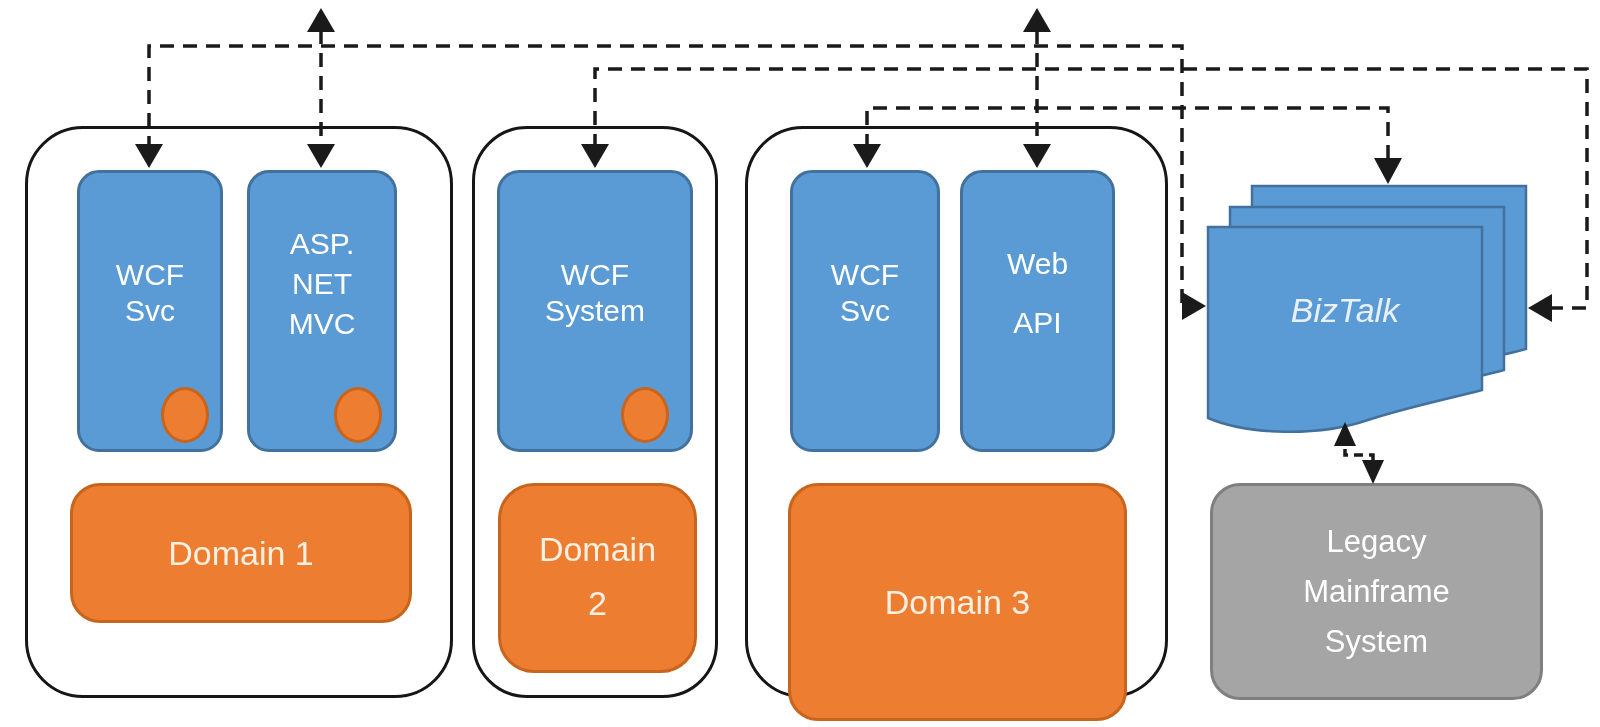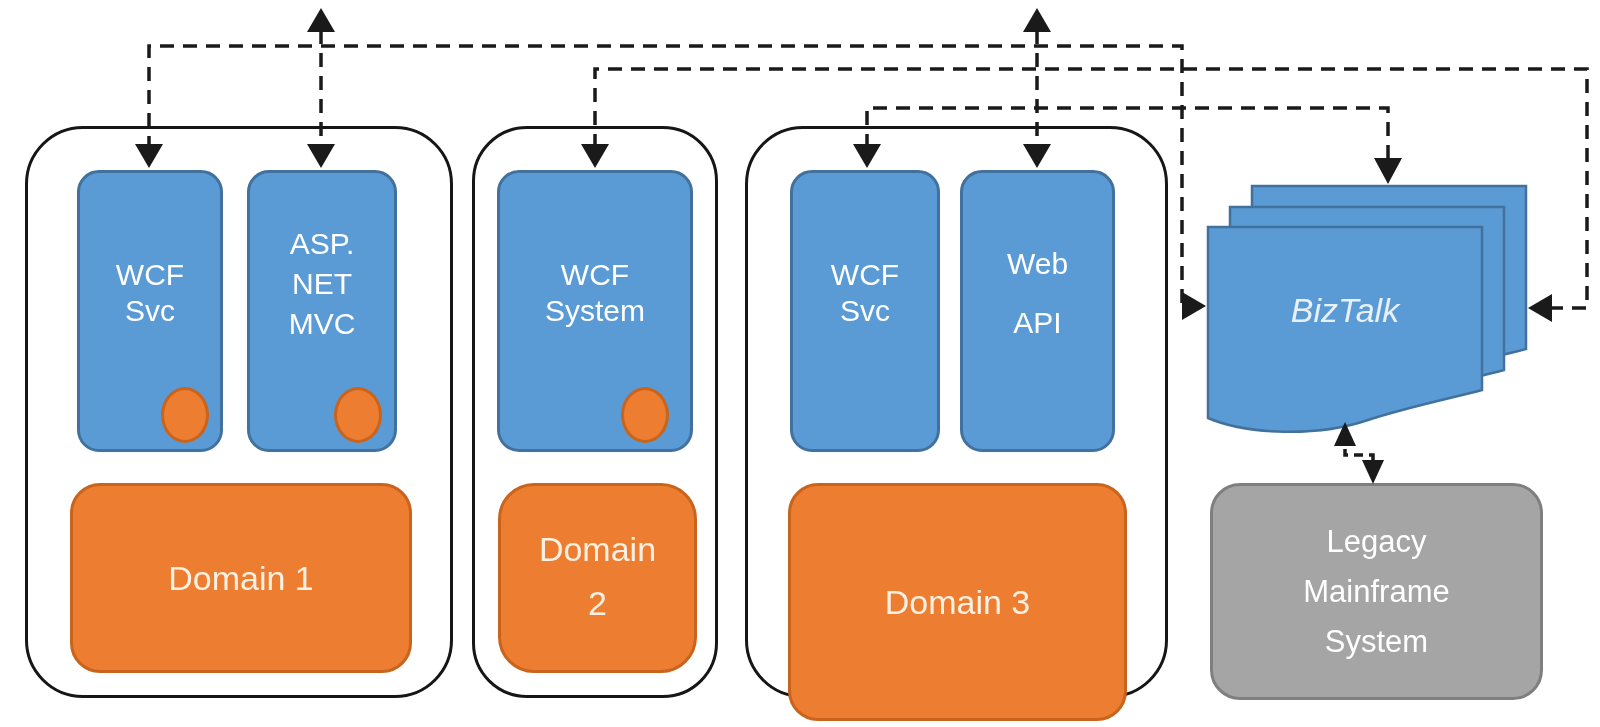--- a/index.html
+++ b/index.html
@@ -67,21 +67,21 @@
     </div>
     <div class="dot" style="left:161px;top:387px;"></div>
 
     <div class="svc three" style="left:247px;top:170px;width:150px;height:282px;">
       <span>ASP.</span>
       <span>NET</span>
       <span>MVC</span>
     </div>
     <div class="dot" style="left:334px;top:387px;"></div>
 
-    <div class="dom" style="left:70px;top:483px;width:342px;height:190px;">
+    <div class="dom" style="left:70px;top:483px;width:342px;height:140px;">
       <span>Domain 1</span>
     </div>
   </div>
 
   <div class="group">
     <div class="container-box" style="left:472px;top:126px;width:246px;height:572px;border-radius:55px;"></div>
 
     <div class="svc two-sp" style="left:497px;top:170px;width:196px;height:282px;">
       <span>WCF</span>
       <span>System</span>

